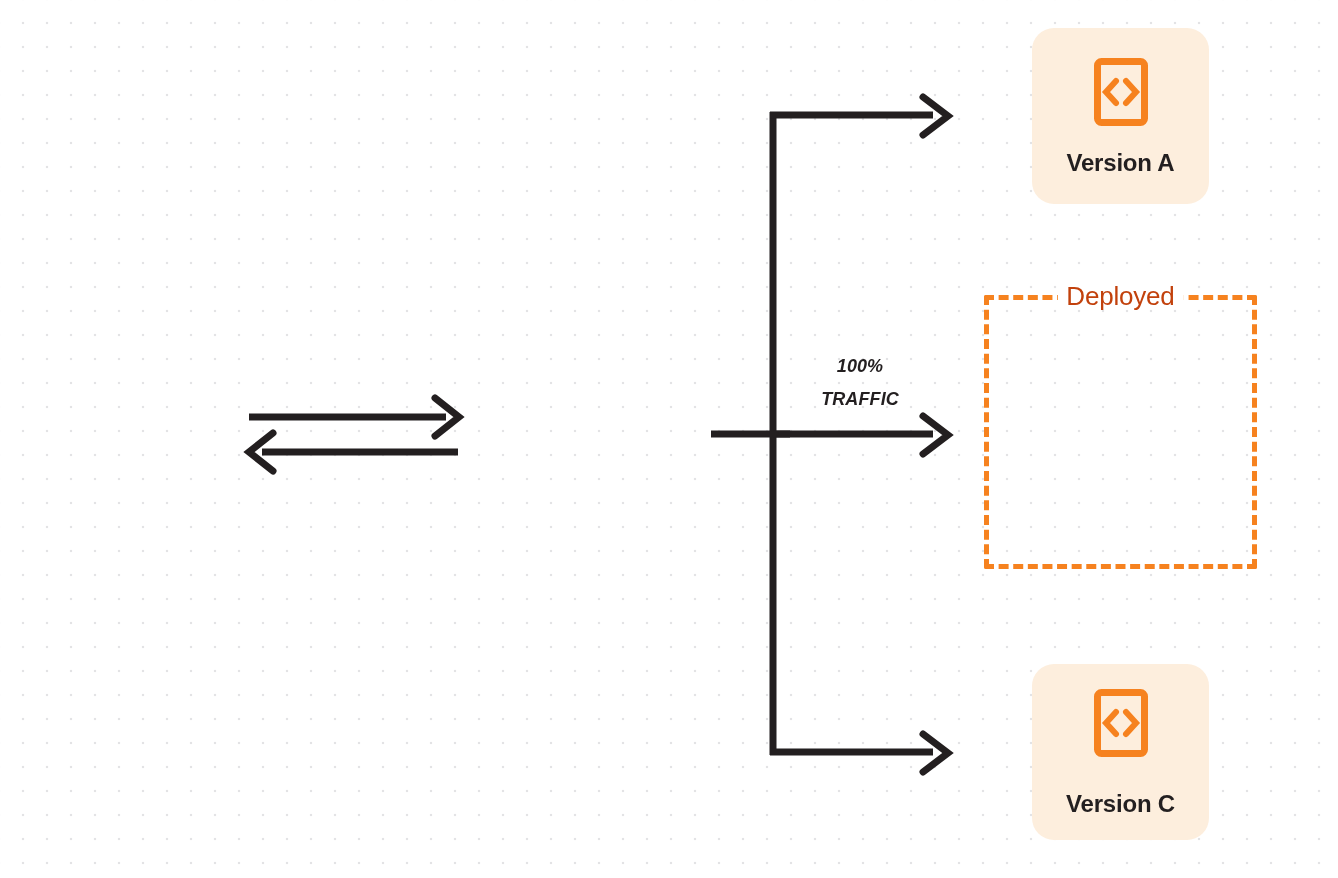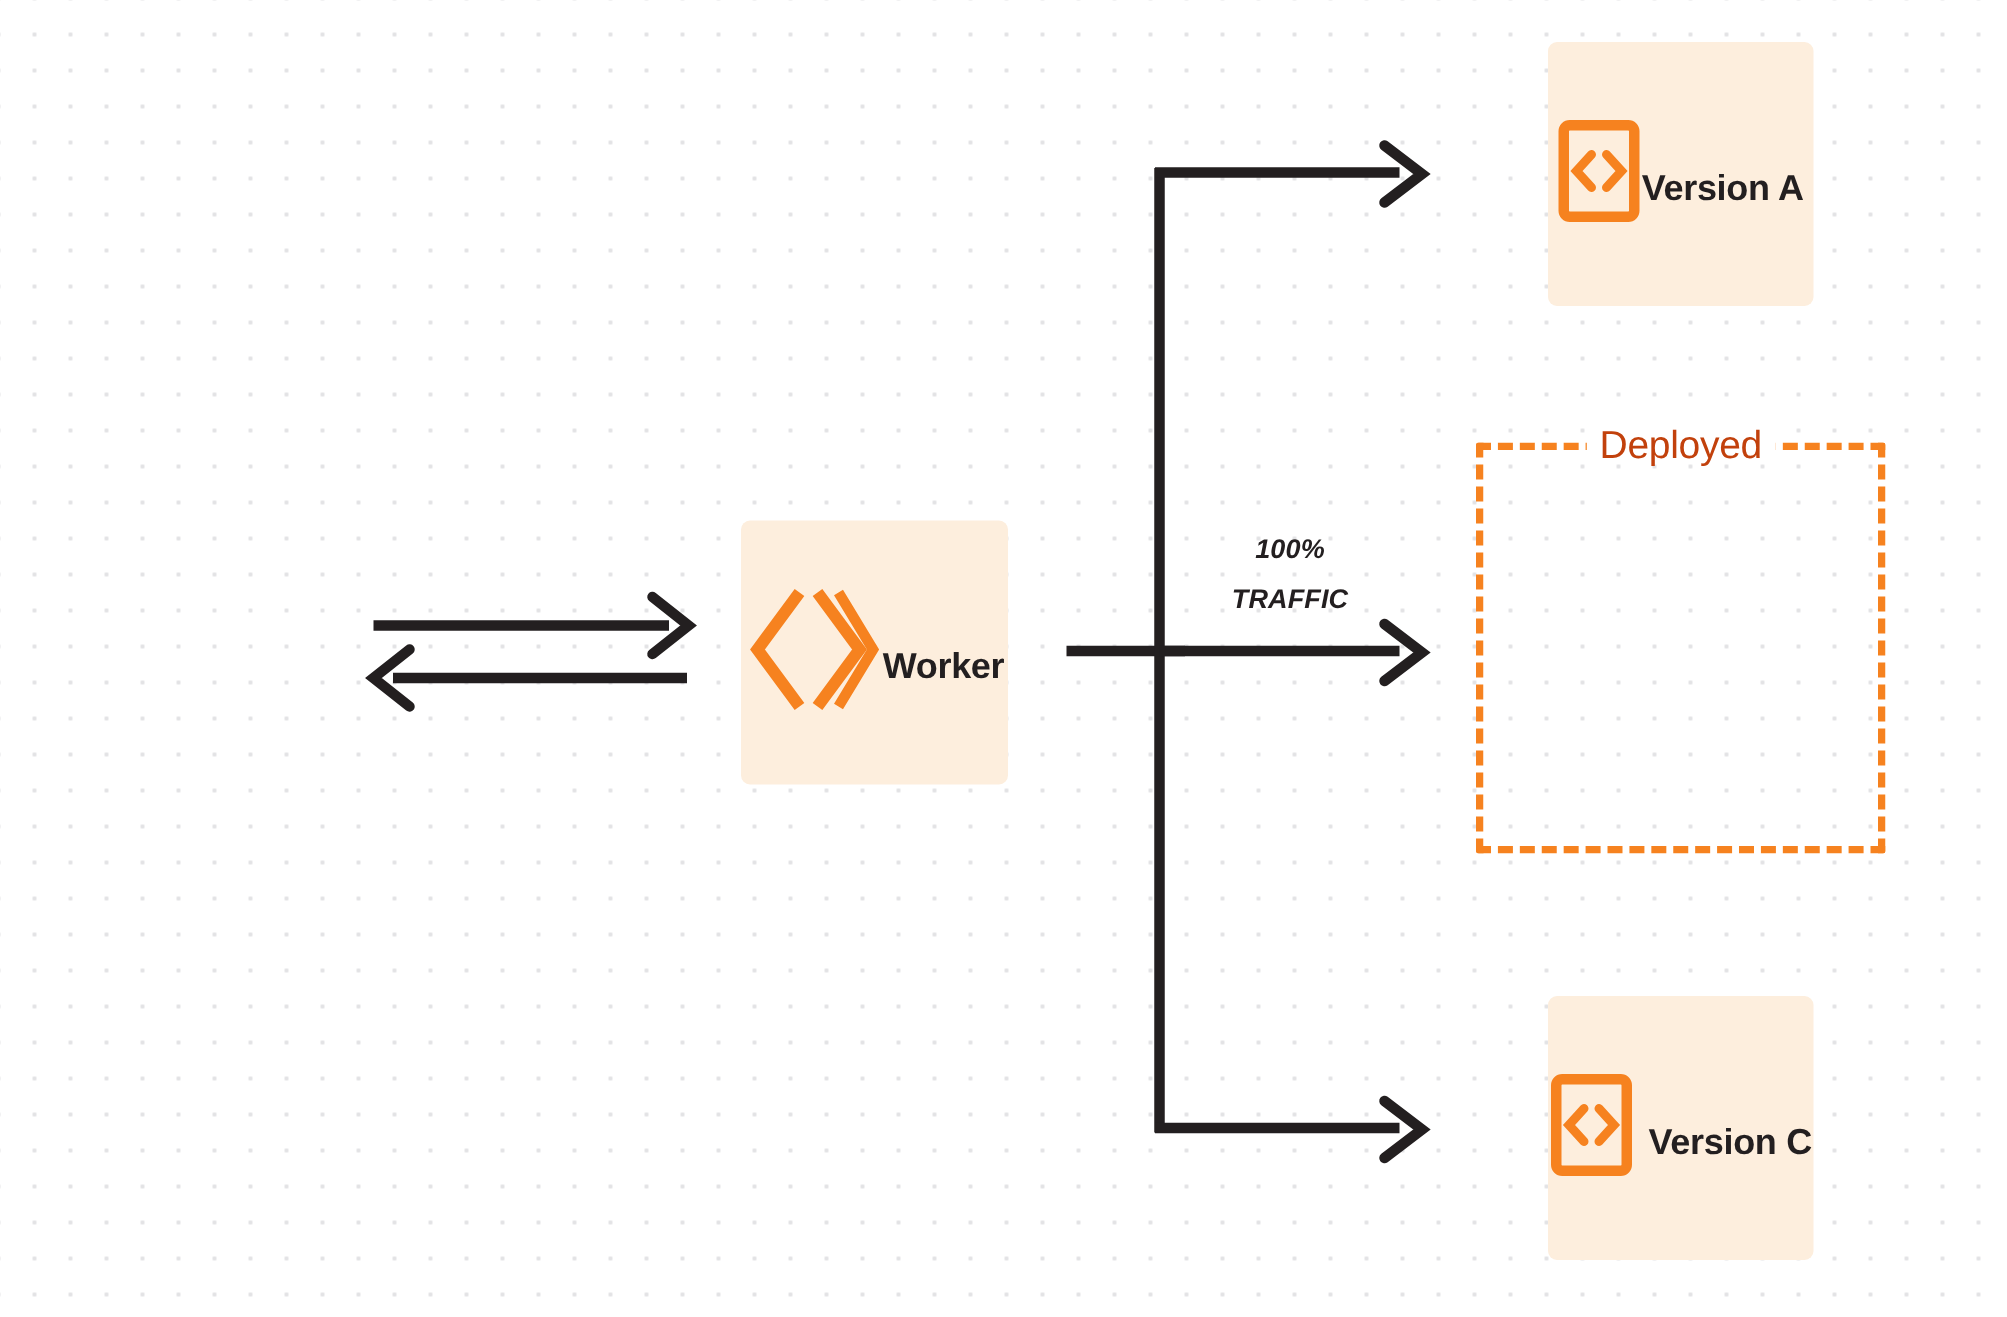--- a/index.html
+++ b/index.html
@@ -22,24 +22,24 @@
     background-image: radial-gradient(circle, #e3e3e5 1.35px, rgba(255,255,255,0) 1.6px);
     background-size: 24px 24px;
     background-position: 11px 11px;
   }
 
   
   .node {
     position: absolute;
     box-sizing: border-box;
     display: flex;
-    flex-direction: row;
+    flex-direction: column;
     align-items: center;
     justify-content: center;
-    border-radius: 6px;
+    border-radius: 22px;
   }
 
   .node-label {
     font-size: 24px;
     font-weight: bold;
     color: #231f20;
     letter-spacing: -0.2px;
     line-height: 1;
   }
 
@@ -166,30 +166,20 @@
       <polyline points="923,734 948,753 923,772" fill="none" stroke="#231f20" stroke-width="7" stroke-linecap="round" stroke-linejoin="miter"></polyline>
     </g>
   </svg>
 
   <div id="traffic-label">
     <div>100%</div>
     <div>TRAFFIC</div>
   </div>
 
 
-  <div class="node" id="worker-node">
-    <span>
-      <svg width="92" height="88" viewBox="0 0 92 88" xmlns="http://www.w3.org/2000/svg" fill="none" stroke="#f6821f" stroke-width="8" stroke-linejoin="miter" stroke-linecap="butt">
-        <polyline points="37,6 9,44 37,82"></polyline>
-        <polyline points="49,6 77,44 49,82"></polyline>
-        <polyline points="63,6 86,44 63,82" stroke-width="7"></polyline>
-      </svg>
-    </span>
-    <span class="node-label">Worker</span>
-  </div>
 
   <div class="node version-node" id="version-a-node">
     <span>
       <svg width="56" height="70" viewBox="0 0 56 70" xmlns="http://www.w3.org/2000/svg">
         <rect x="4.5" y="4.5" width="47" height="61" rx="4" ry="4" fill="none" stroke="#f6821f" stroke-width="7"></rect>
         <polyline points="23,24 13,35 23,46" fill="none" stroke="#f6821f" stroke-width="6" stroke-linecap="round" stroke-linejoin="miter"></polyline>
         <polyline points="33,24 43,35 33,46" fill="none" stroke="#f6821f" stroke-width="6" stroke-linecap="round" stroke-linejoin="miter"></polyline>
       </svg>
     </span>
     <span class="node-label">Version A</span>

